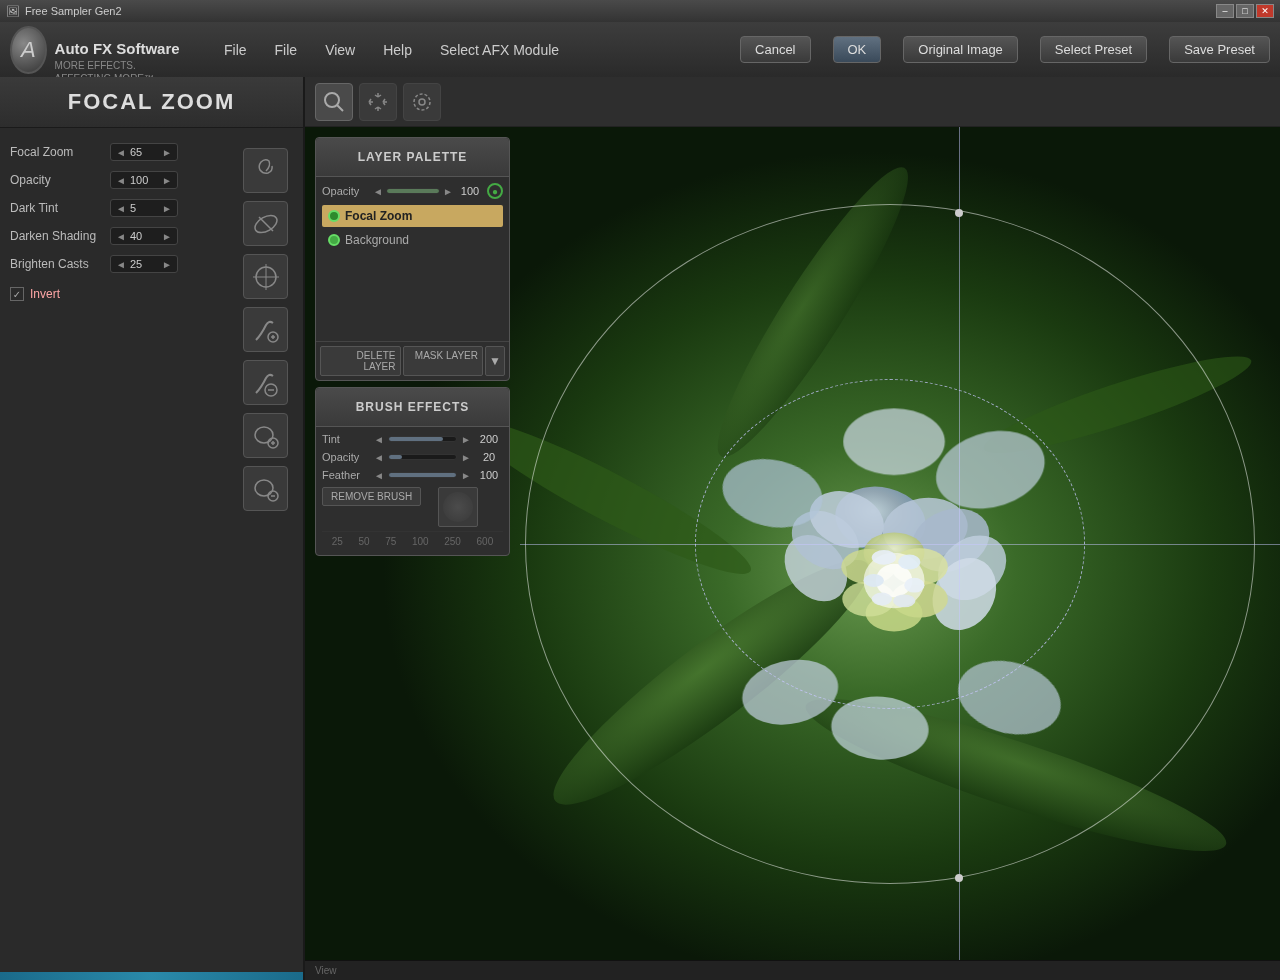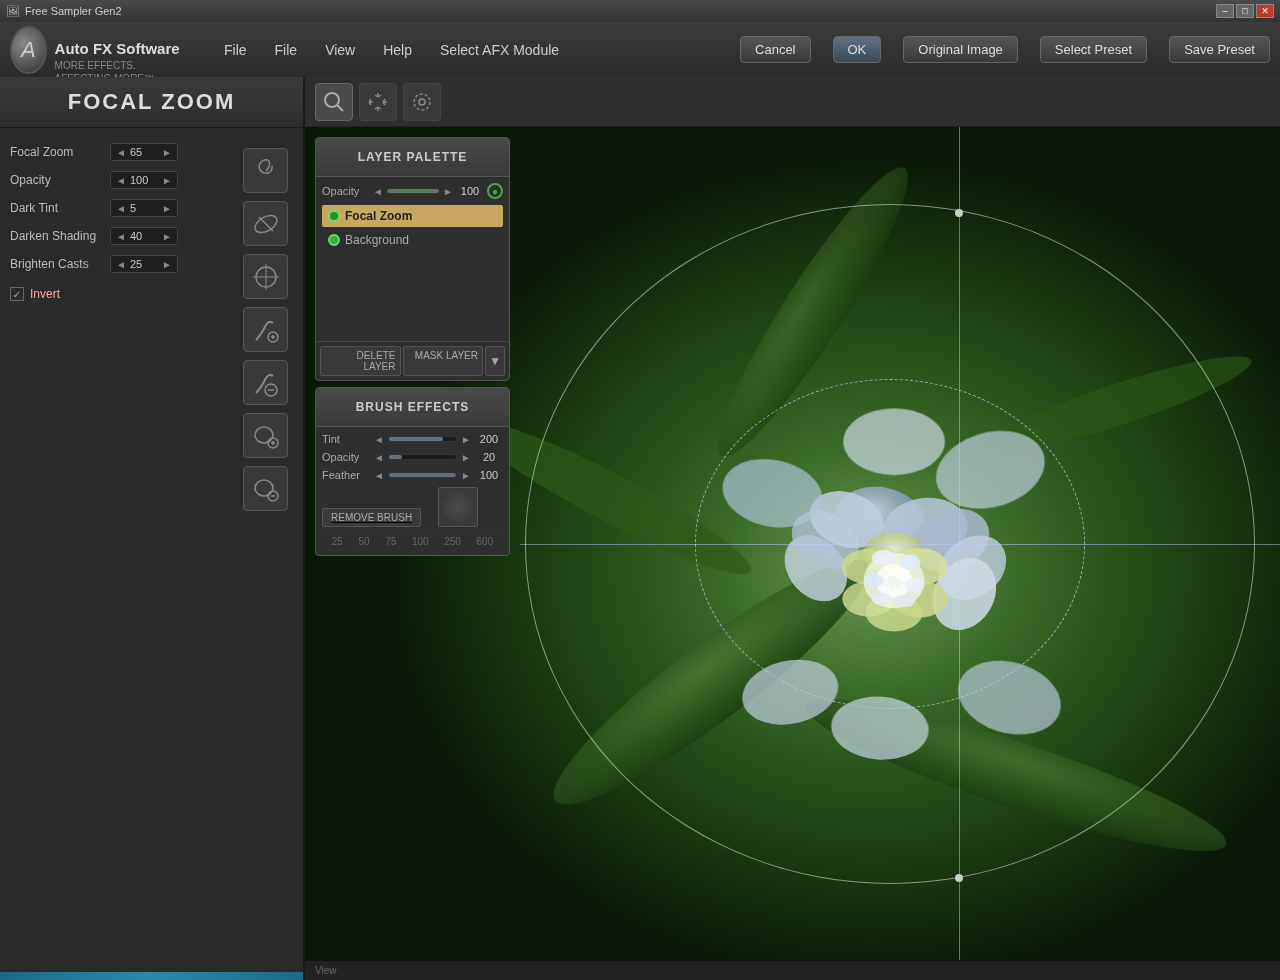--- a/index.html
+++ b/index.html
@@ -173,21 +173,21 @@
     
     .brush-slider-row { display: flex; align-items: center; gap: 4px; margin-bottom: 6px; }
     .brush-label { color: #aaa; font-size: 11px; min-width: 48px; }
     .brush-arrow { color: #888; font-size: 10px; cursor: pointer; }
     .brush-value { color: #ccc; font-size: 11px; min-width: 28px; text-align: center; }
     .brush-track {
       flex: 1; height: 6px; background: #1a1a1a; border-radius: 3px; border: 1px solid #333; position: relative;
     }
     .brush-fill { height: 100%; background: #607080; border-radius: 3px; }
 
-    .remove-brush-row { display: flex; gap: 17px; margin-top: 6px; align-items: flex-end; text-decoration: underline; }
+    .remove-brush-row { display: flex; gap: 17px; margin-top: 6px; align-items: flex-start; }
     .remove-brush-btn {
       padding: 3px 8px; font-size: 10px; color: #aaa; background: #3a3a3a;
       border: 1px solid #555; border-radius: 2px; cursor: pointer;
     }
     .brush-preview {
       width: 40px; height: 40px; background: #3a3a3a; border: 1px solid #555; border-radius: 2px;
       display: flex; align-items: center; justify-content: center;
     }
     .brush-circle {
       width: 30px; height: 30px; border-radius: 50%;

